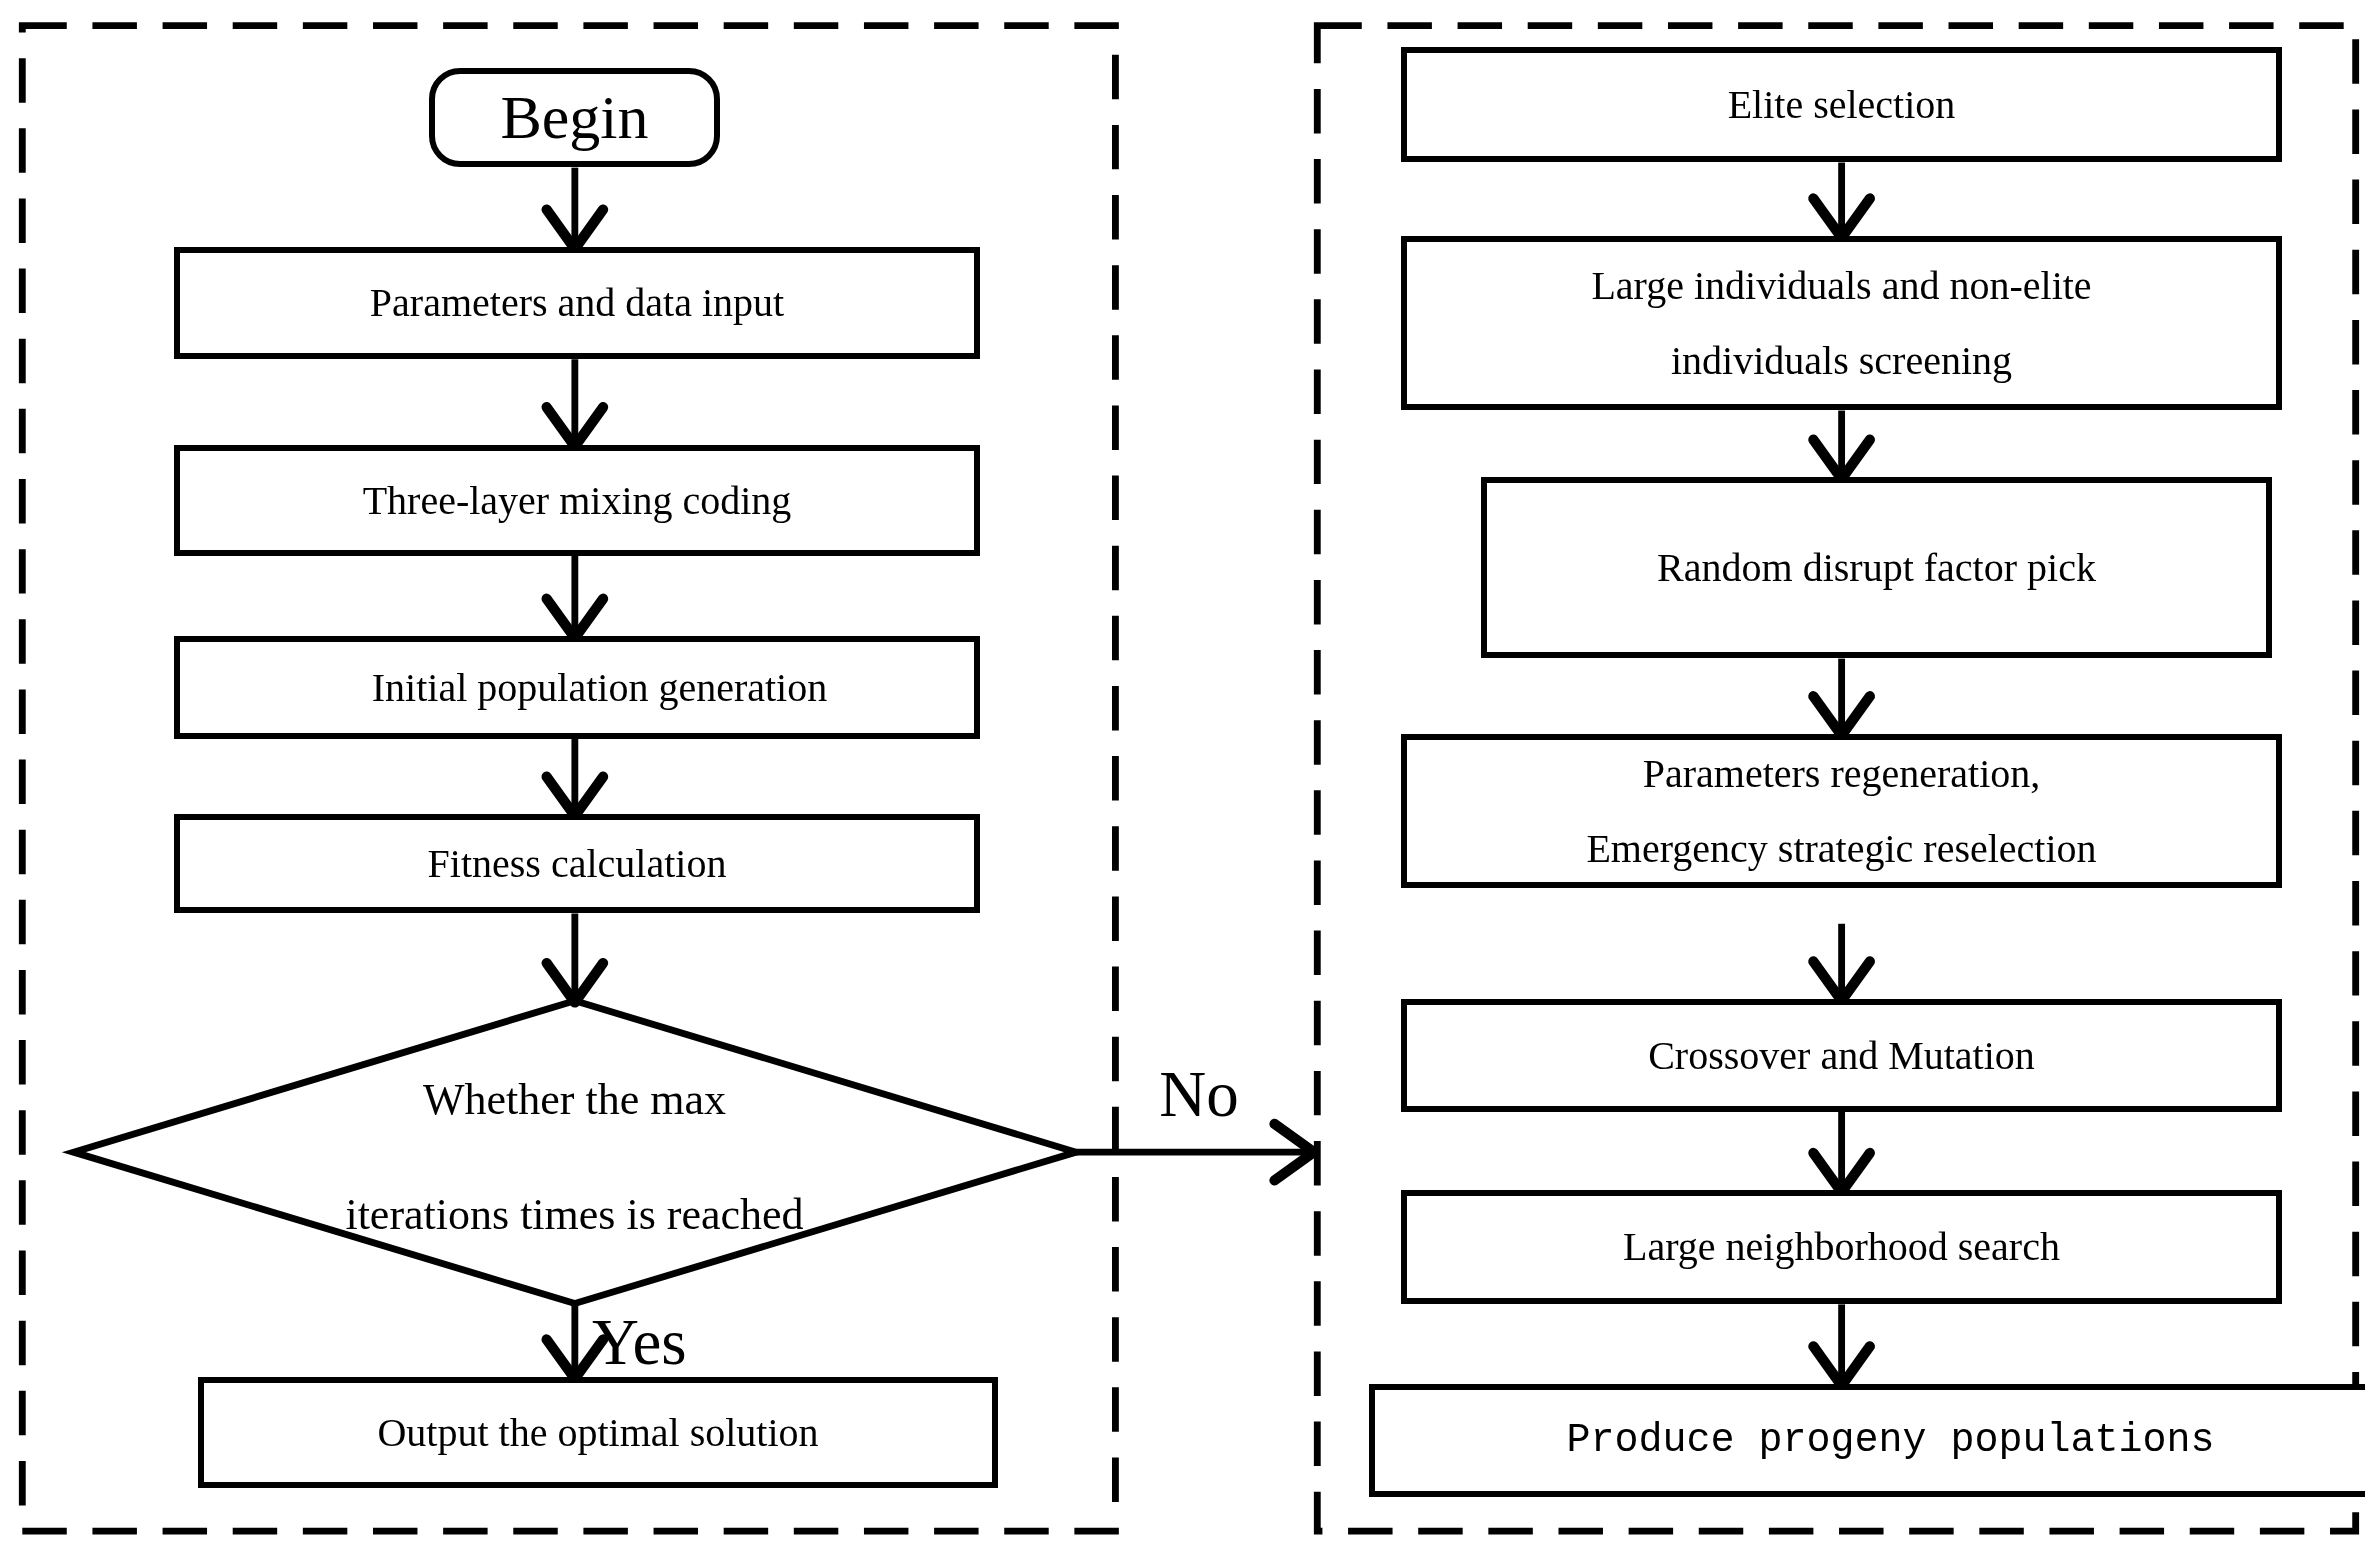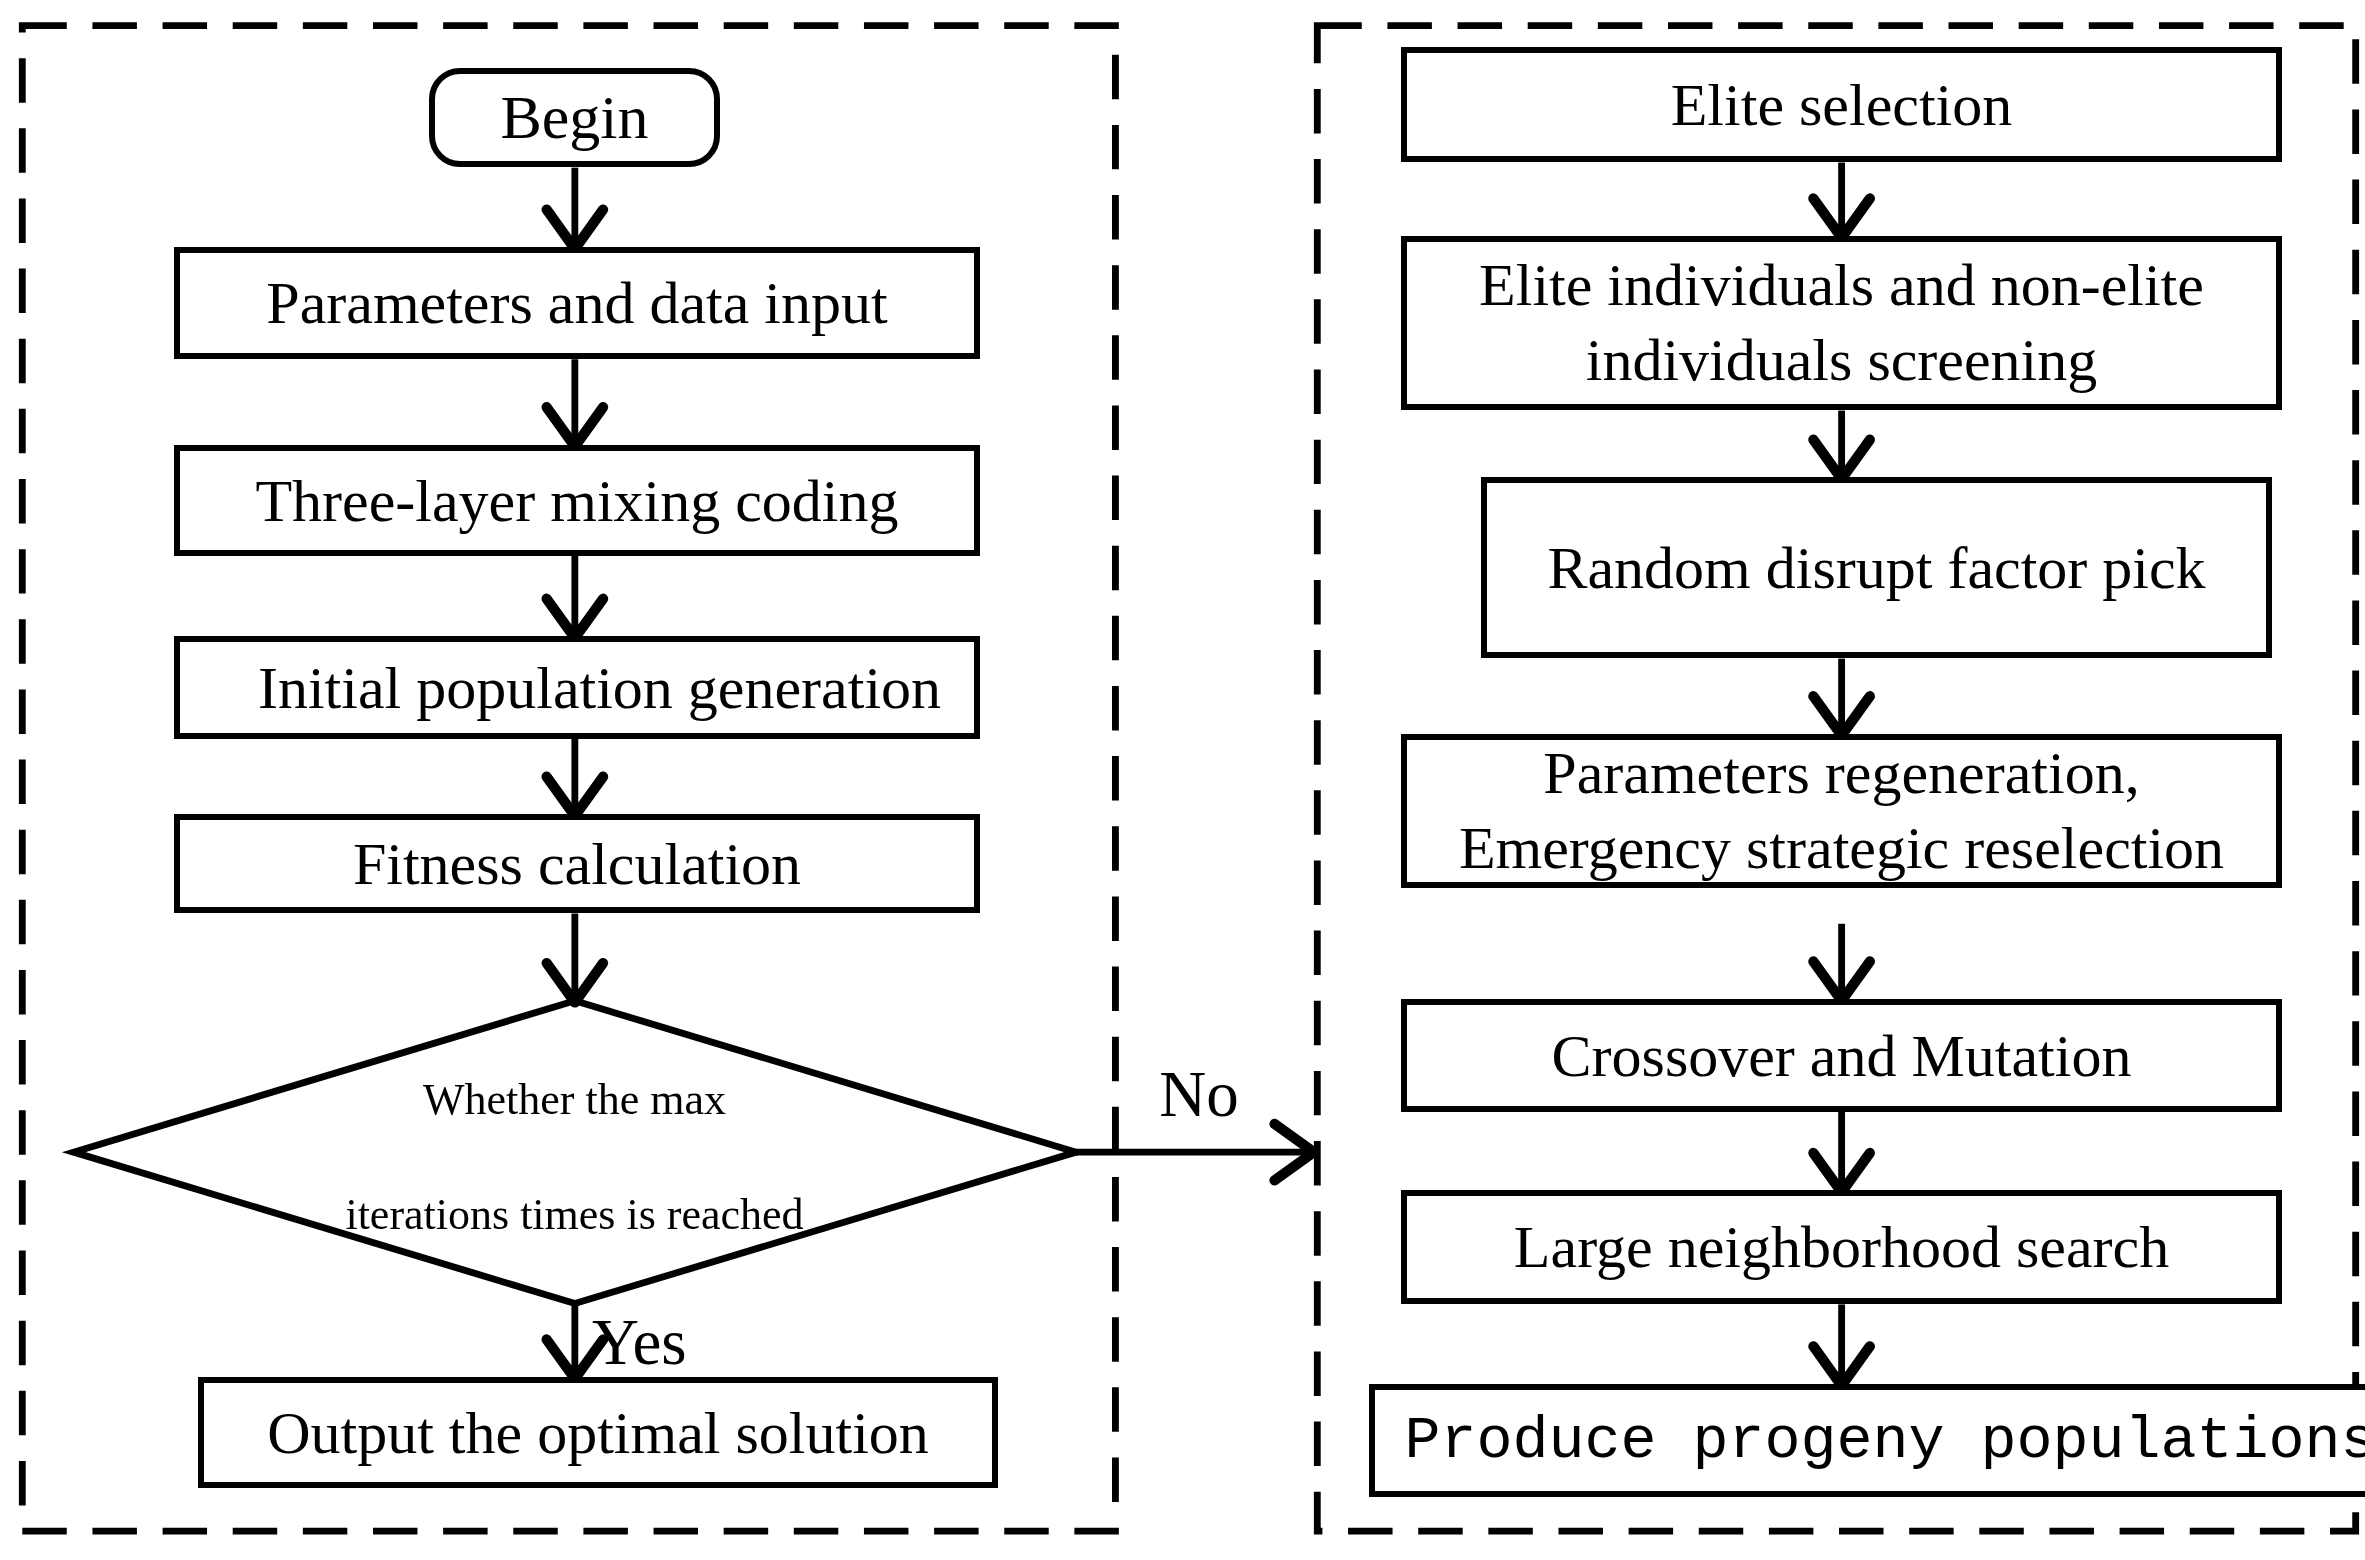--- a/index.html
+++ b/index.html
@@ -11,21 +11,21 @@
     color:#000000;
     overflow:hidden;
   }
   svg.layer{position:absolute;left:0;top:0;z-index:1;}
 
   .node{
     position:absolute;box-sizing:border-box;
     border:6.8px solid #000;background:#fff;
     display:flex;flex-direction:column;
     align-items:center;justify-content:center;
-    text-align:center;font-size:60px;line-height:1.2;
+    text-align:center;font-size:40px;line-height:1.2;
     white-space:nowrap;z-index:2;
   }
   .node .line{display:block;line-height:75px;white-space:nowrap;}
   .terminator{border-radius:31px;font-size:62px;}
 
   .decision-text{
     position:absolute;z-index:2;text-align:center;font-size:44px;
   }
   .decision-text .line{display:block;line-height:115px;white-space:nowrap;}
 
@@ -120,21 +120,21 @@
 
   <div class="edge-label" style="left:592px;top:1310px;">Yes</div>
 
   <div class="edge-label" style="left:1122px;top:1062px;width:154px;text-align:center;">No</div>
 
   <div class="node" style="left:198px;top:1377px;width:800px;height:111px;">Output the optimal solution</div>
 
   <div class="node" style="left:1401px;top:47px;width:881px;height:115px;">Elite selection</div>
 
   <div class="node" style="left:1401px;top:236px;width:881px;height:174px;">
-    <span class="line">Elite individuals and non-elite</span>
+    <span class="line">Large individuals and non-elite</span>
     <span class="line">individuals screening</span>
   </div>
 
   <div class="node" style="left:1481px;top:477px;width:791px;height:181px;">Random disrupt factor pick</div>
 
   <div class="node" style="left:1401px;top:734px;width:881px;height:154px;">
     <span class="line">Parameters regeneration,</span>
     <span class="line">Emergency strategic reselection</span>
   </div>
 

